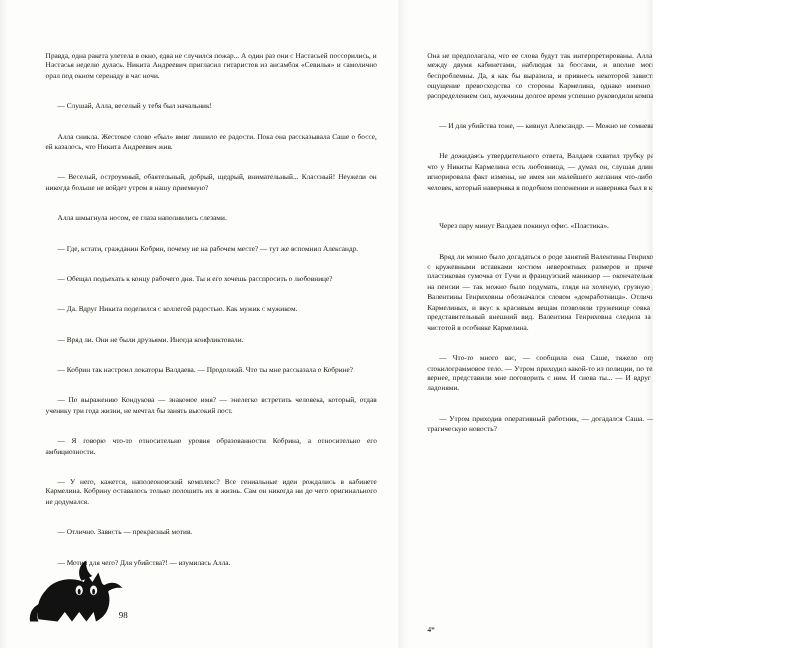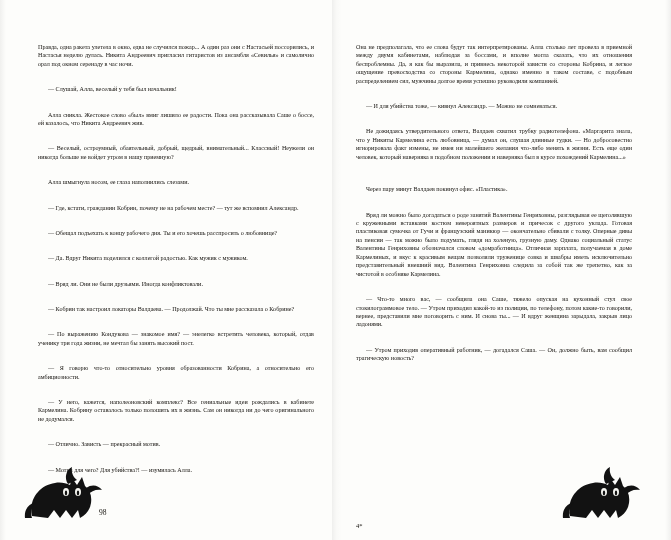--- a/index.html
+++ b/index.html
@@ -2,21 +2,21 @@
 <html><head>
 <meta charset="utf-8">
 <style>
   html, body {
     margin: 0;
     padding: 0;
     background: #ffffff;
   }
   #page {
     position: relative;
-    width: 671px;
+    width: 544px;
     height: 540px;
     background: #fdfdfb;
     overflow: hidden;
     font-family: "Liberation Serif", serif;
   }
   
   .gutter {
     position: absolute;
     top: 0;
     bottom: 0;

